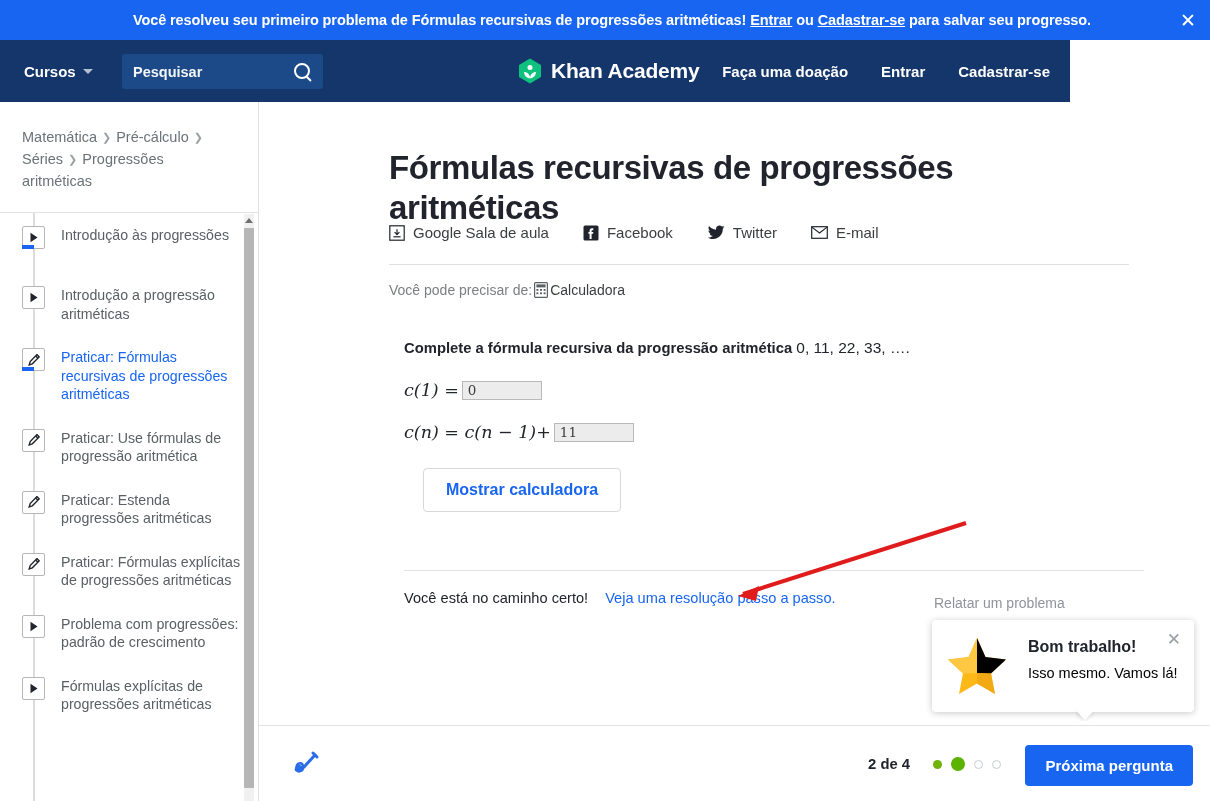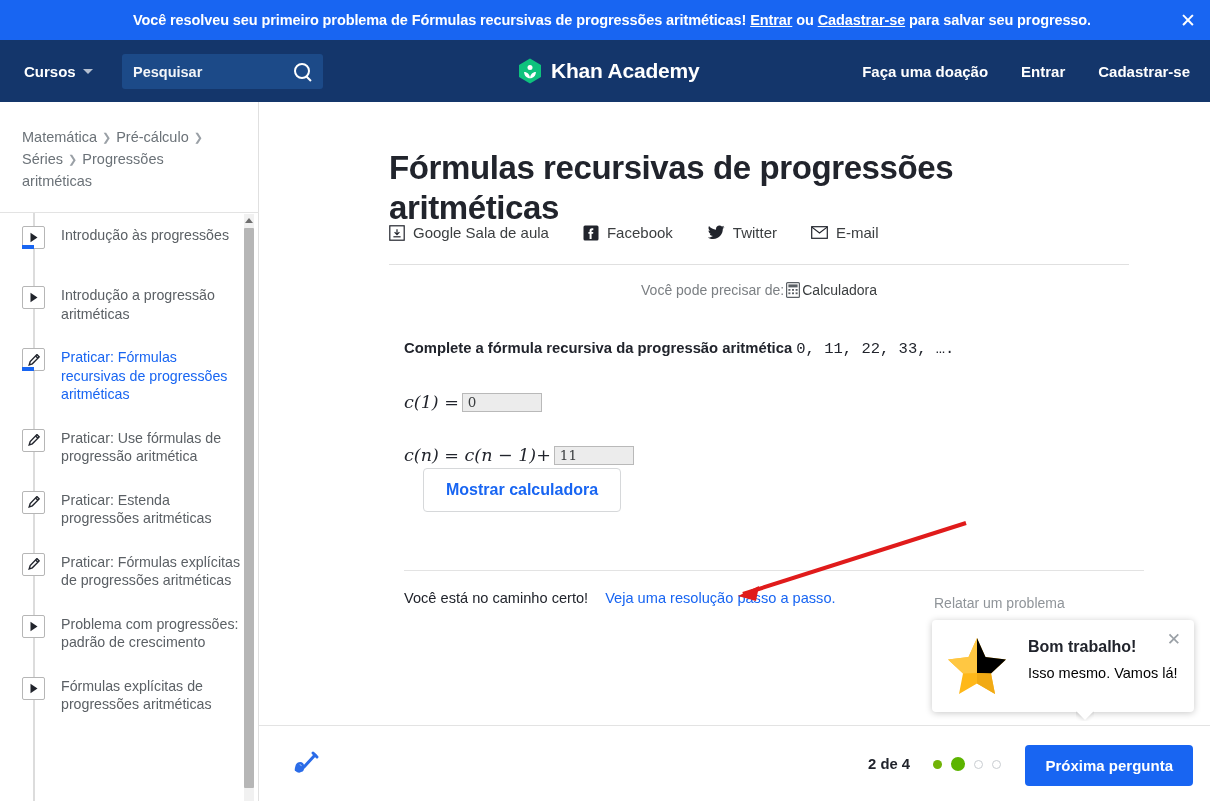--- a/index.html
+++ b/index.html
@@ -25,21 +25,21 @@
     color: #ffffff; text-decoration: underline; font-weight: bold;
   }
   #banner-close {
     position: absolute; right: 14px; top: 50%; transform: translateY(-50%);
     color: #ffffff; font-size: 19px; line-height: 1; cursor: pointer;
     font-family: "DejaVu Sans", sans-serif; font-weight: 300;
   }
 
   
   #header {
-    position: absolute; left: 0; top: 40px; width: 1210px; height: 62px;
+    position: absolute; left: 0; top: 40px; width: 1070px; height: 62px;
     background: #14366b;
   }
   #nav-courses {
     position: absolute; left: 24px; top: 0; height: 62px;
     display: flex; align-items: center; gap: 7px;
     color: #ffffff; font-size: 15px; font-weight: bold; cursor: pointer;
   }
   .caret-down {
     width: 0; height: 0; border-left: 5px solid transparent;
     border-right: 5px solid transparent; border-top: 5px solid #b4bfd1;
@@ -161,33 +161,33 @@
     font-size: 15px; color: #3b3e40;
   }
   .share-item { display: flex; align-items: center; gap: 8px; cursor: pointer; }
   #share-divider {
     position: absolute; left: 130px; top: 162px; width: 740px; height: 1px;
     background: #e0e0e0;
   }
   #calc-hint {
     position: absolute; left: 130px; top: 180px; width: 740px;
     text-align: center; font-size: 14px; color: #7b7f83;
-    display: flex; align-items: center; justify-content: center; gap: 2px;
+    display: flex; align-items: center; gap: 2px;
   }
   #calc-hint .calc-name { color: #3b3e40; }
 
   #question-block { position: absolute; left: 145px; top: 236px; width: 700px; }
   #question-text {
     font-size: 14.8px; color: #21242c; font-weight: bold; line-height: 20px;
   }
   #question-text .seq {
-    font-family: Liberation Mono, monospace; font-weight: normal; font-size: 15.5px;
+    font-family: Liberation Sans, sans-serif; font-weight: normal; font-size: 15.5px;
   }
   .formula-row {
-    display: flex; align-items: center; margin-top: 33px;
+    display: flex; align-items: center; margin-top: 22px;
     font-family: "DejaVu Serif", serif; font-size: 17.5px; color: #21242c;
   }
   .formula-row .mathtxt { font-style: italic; }
   .answer-input {
     display: inline-flex; align-items: center;
     height: 19px; border: 1px solid #b9b9b9; background: #ececec;
     margin-left: 3px; padding: 0 5px;
     font-family: "DejaVu Serif", serif; font-size: 13.5px; color: #3b3e40;
     cursor: text;
   }

